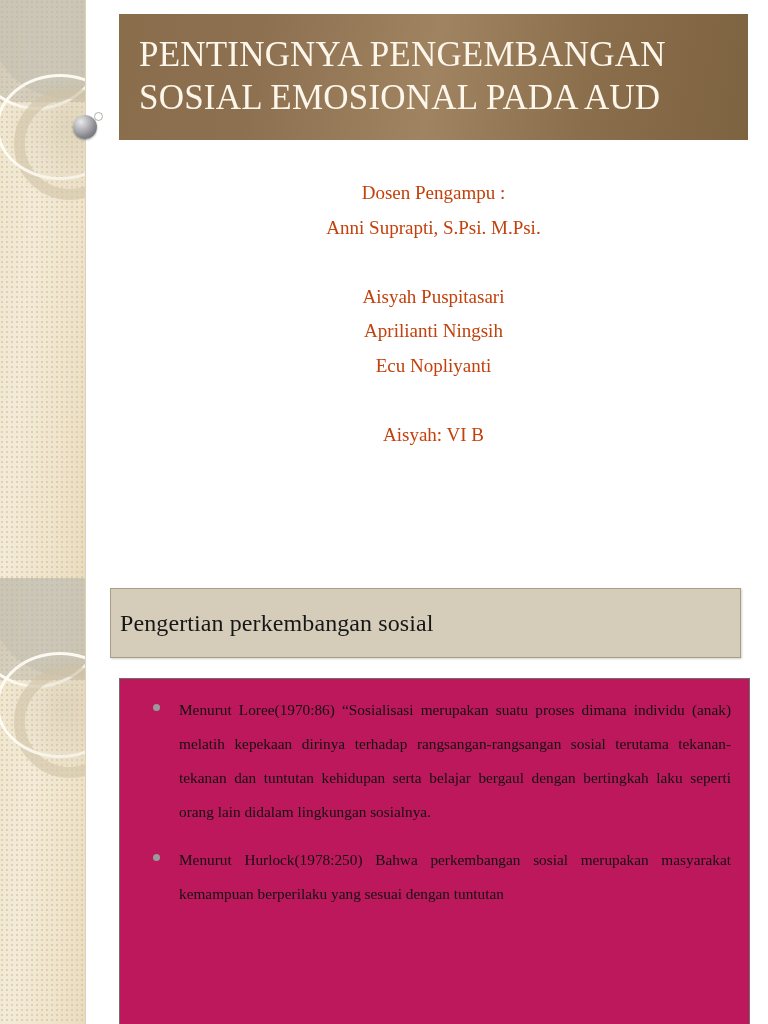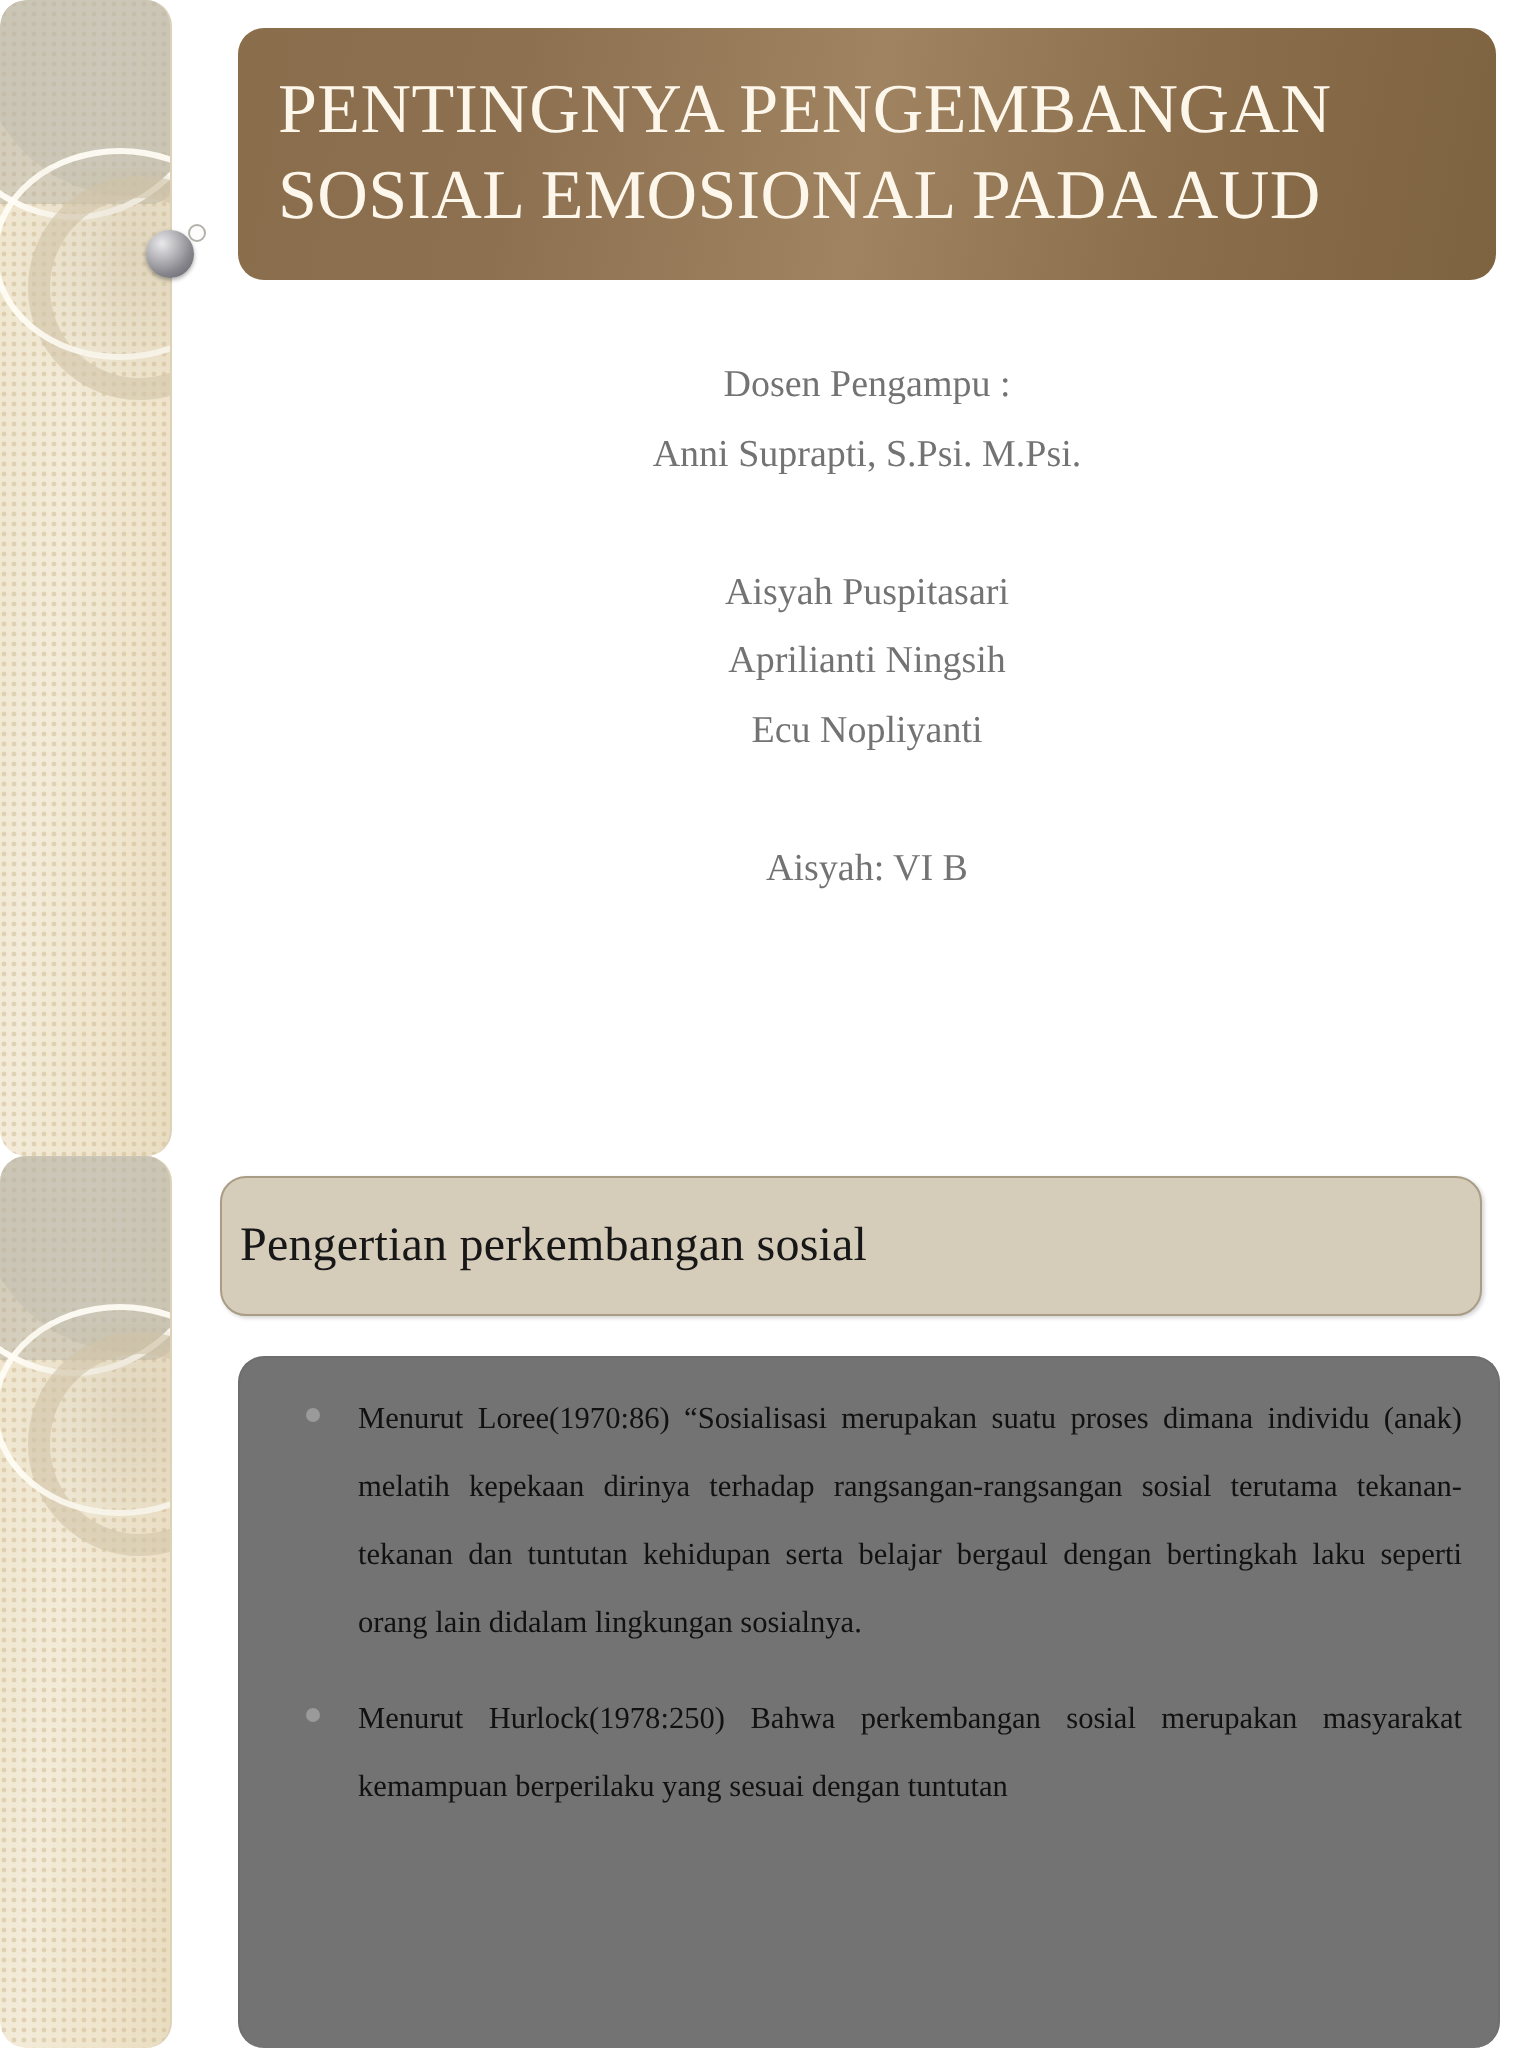--- a/index.html
+++ b/index.html
@@ -1,15 +1,15 @@
 <!DOCTYPE html>
 <html><head>
 <meta charset="utf-8">
 <style>
-  * { box-sizing: border-box; margin: 0; padding: 0; border-radius: 13px; }
+  * { box-sizing: border-box; margin: 0; padding: 0; }
 
   html, body {
     width: 768px;
     height: 1024px;
     background: #ffffff;
     font-family: "Liberation Serif", "DejaVu Serif", serif;
     overflow: hidden;
   }
 
   .page {
@@ -139,21 +139,21 @@
     font-weight: 400;
     white-space: pre-line;
   }
 
   .subtitle-block {
     position: absolute;
     left: 119px;
     top: 176px;
     width: 629px;
     text-align: center;
-    color: #737373;
+    color: #c2410c;
   }
   .sub-line {
     font-size: 19px;
     line-height: 34.5px;
     white-space: pre;
   }
   .sub-line.blank { height: 34.5px; }
 
   
   .sec-header {
@@ -176,21 +176,21 @@
   }
 
   .content-box {
     position: absolute;
     left: 119px;
     top: 678px;
     width: 631px;
     height: 346px;
     border: 1px solid #6e6e6e;
     border-bottom: none;
-    background: #737373;
+    background: #be185d;
     padding: 14px 18px 0 18px;
     overflow: hidden;
   }
   .bullet-row {
     display: flex;
     align-items: flex-start;
     margin-bottom: 14px;
   }
   .bullet-dot {
     flex: 0 0 auto;

